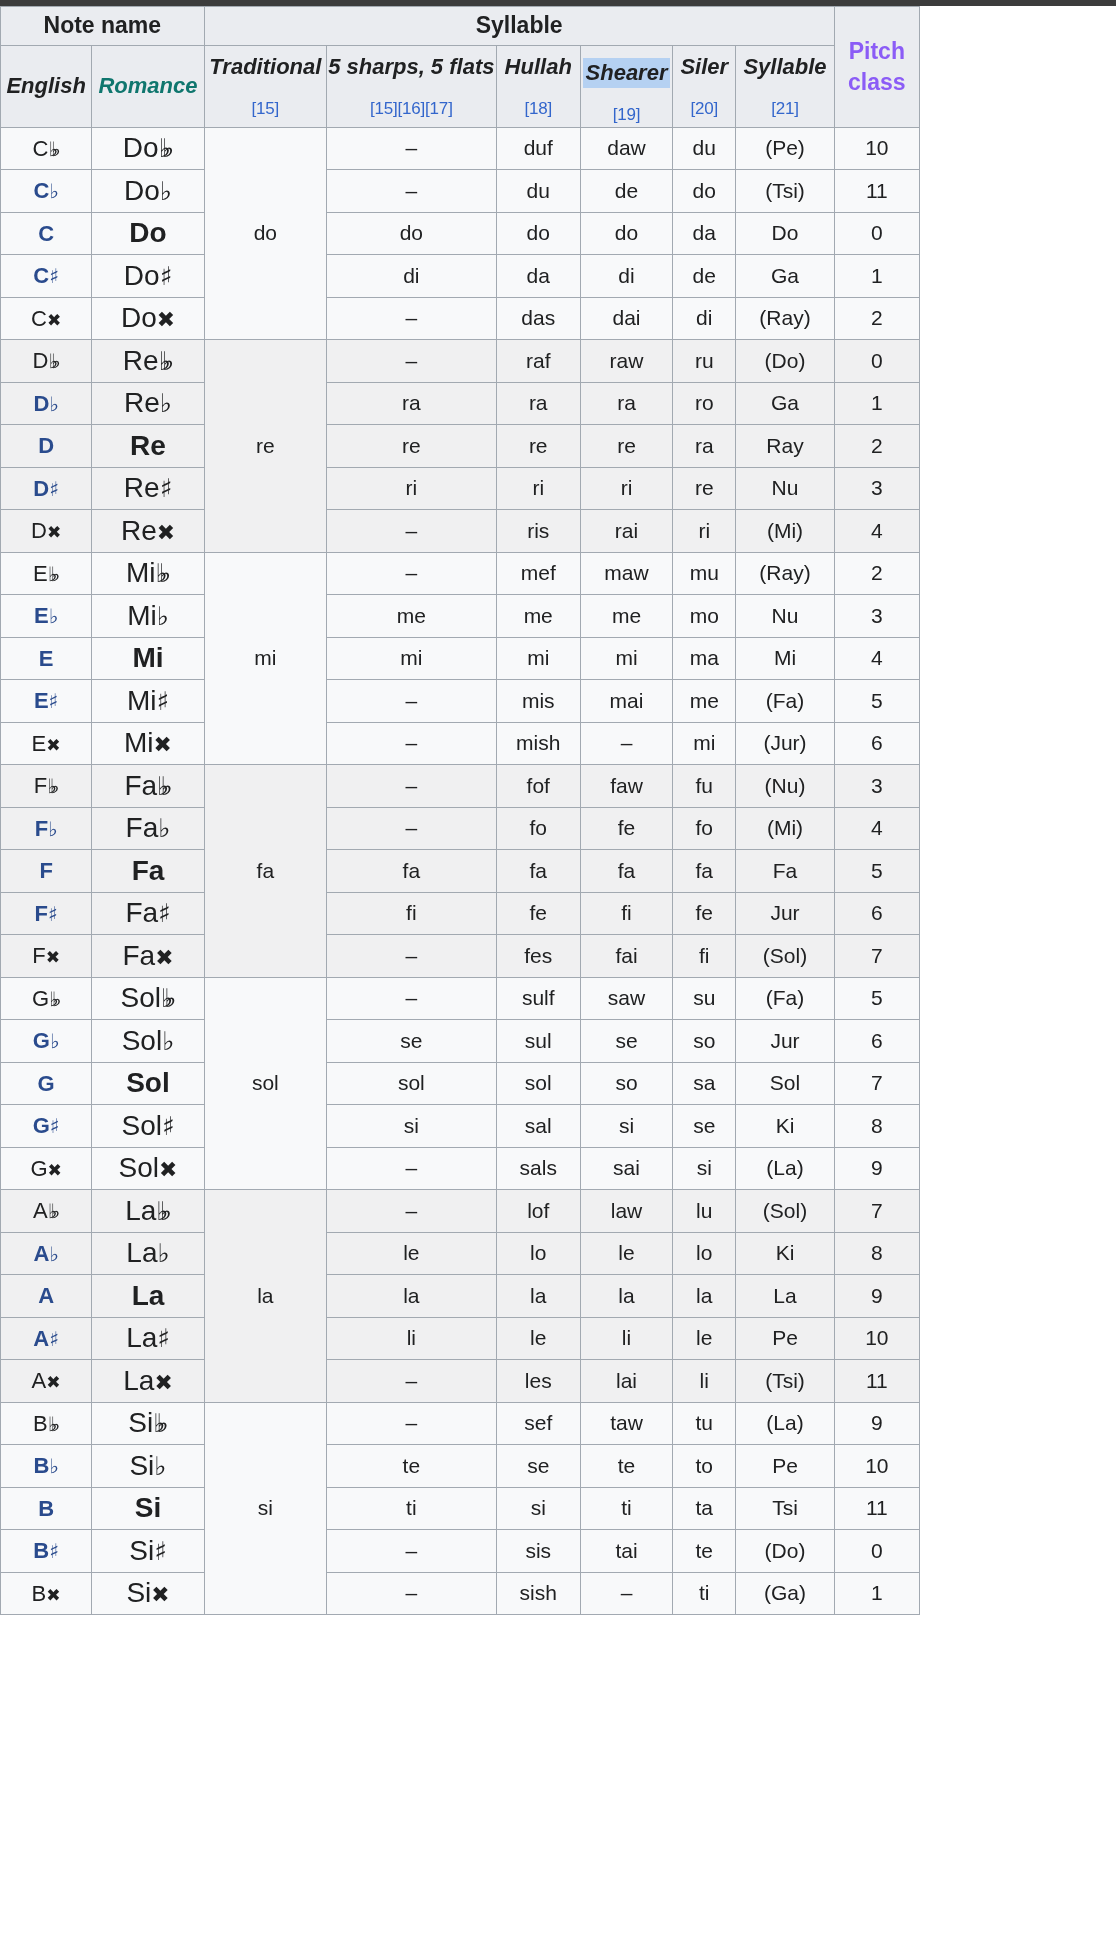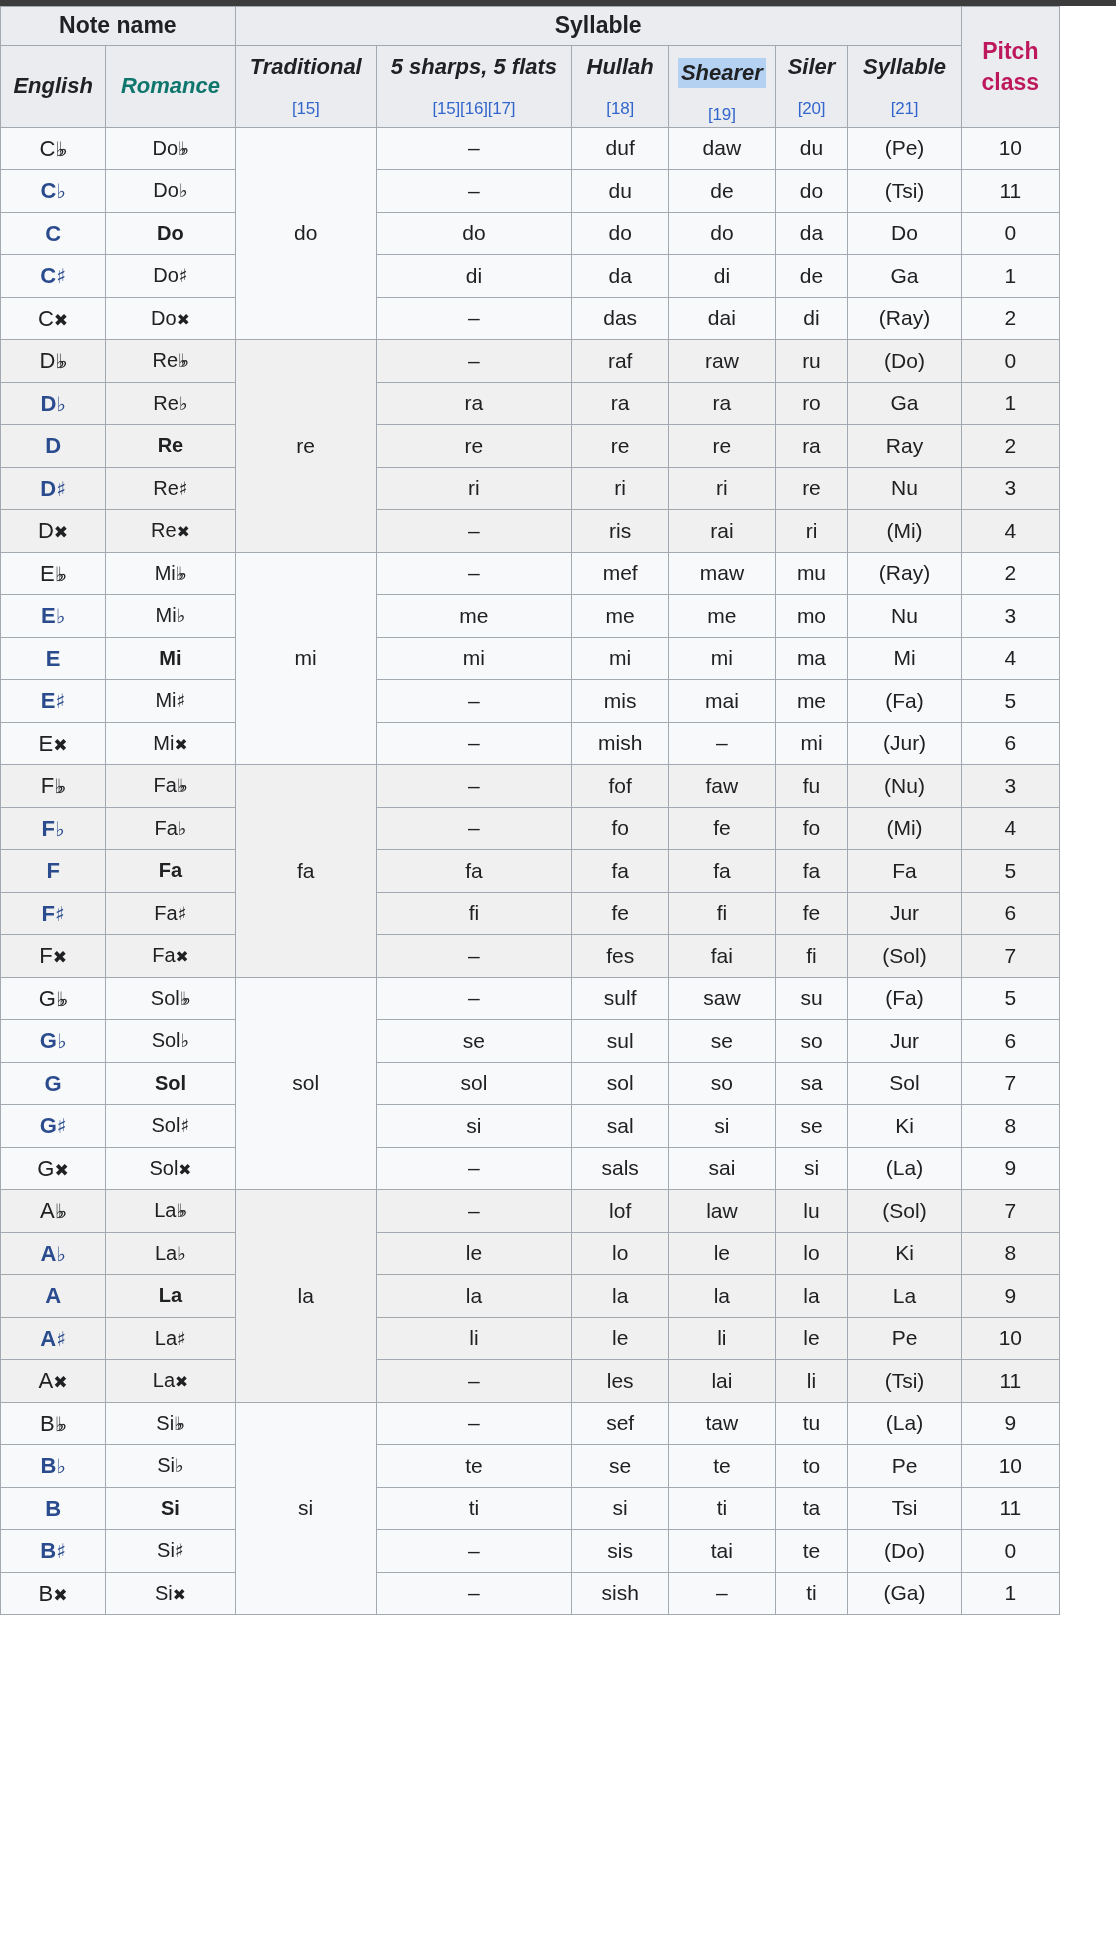--- a/index.html
+++ b/index.html
@@ -15,21 +15,21 @@
   #sheet {
     position: relative;
     width: 1116px;
     min-height: 1940px;
     background: #ffffff;
     box-sizing: border-box;
     border-top: 6px solid #3c3c3c;
   }
   table.wikitable {
     border-collapse: collapse;
-    width: 1060px;
+    width: 920px;
     table-layout: fixed;
     font-size: 21px;
     color: #202122;
     background: #f8f9fa;
     padding-left: 13px;
   }
   table.wikitable th,
   table.wikitable td {
     border: 1px solid #a2a9b1;
     text-align: center;
@@ -57,21 +57,21 @@
   tr.hdr-sub th .reflist {
     display: block;
     font-size: 17px;
     font-style: normal;
     font-weight: normal;
     color: #3366cc;
     margin-top: 16px;
     letter-spacing: -0.2px;
   }
   th.pitch-class-head {
-    color: #be185d;
+    color: #8b5cf6;
     font-style: normal;
     font-weight: bold;
     font-size: 22px;
     line-height: 1.55;
   }
   th.romance-head {
     color: #0f766e;
   }
   th.highlight {
     background: #eaecf0;
@@ -84,21 +84,21 @@
   }
   
   tbody tr td {
     height: 41.5px;
   }
   td.shade-a { background: #f8f9fa; }
   td.shade-b { background: #f0f0f1; }
   td.note-en { font-size: 22px; }
   td.note-en.blue { color: #2a4b8d; font-weight: bold; }
   td.note-en.natural { font-weight: bold; }
-  td.note-ro { font-size: 20px; }
+  td.note-ro { font-size: 28px; }
   td.note-ro.bold { font-weight: bold; }
   td.trad { font-size: 21px; }
   td.cell { font-size: 21px; }
   td.pc { font-size: 21px; }
   .acc {
     font-family: "DejaVu Sans", sans-serif;
     font-size: 0.92em;
   }
   .acc-dbl {
     font-family: "DejaVu Sans", sans-serif;

